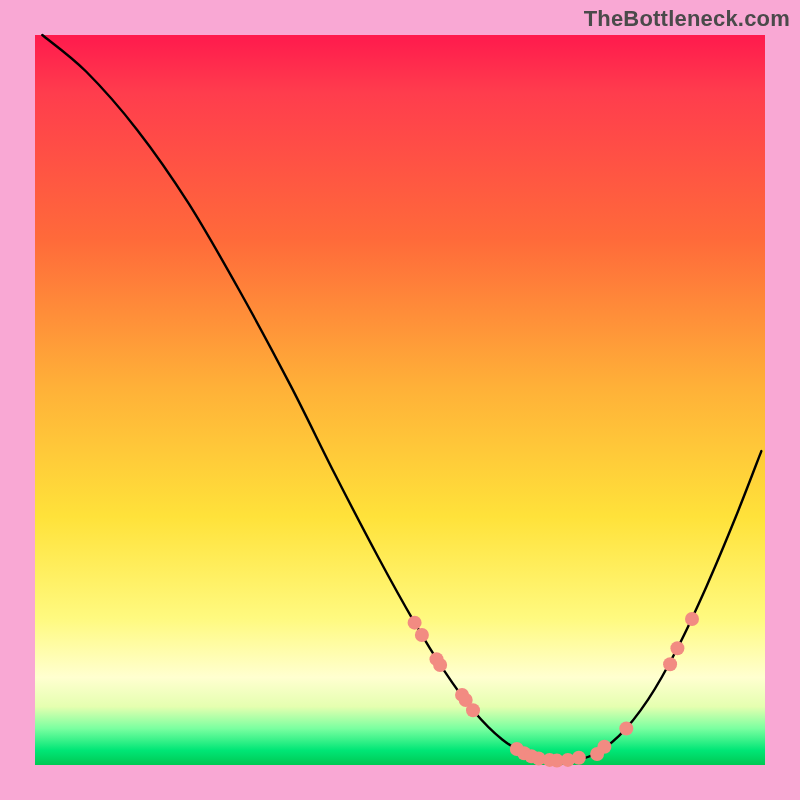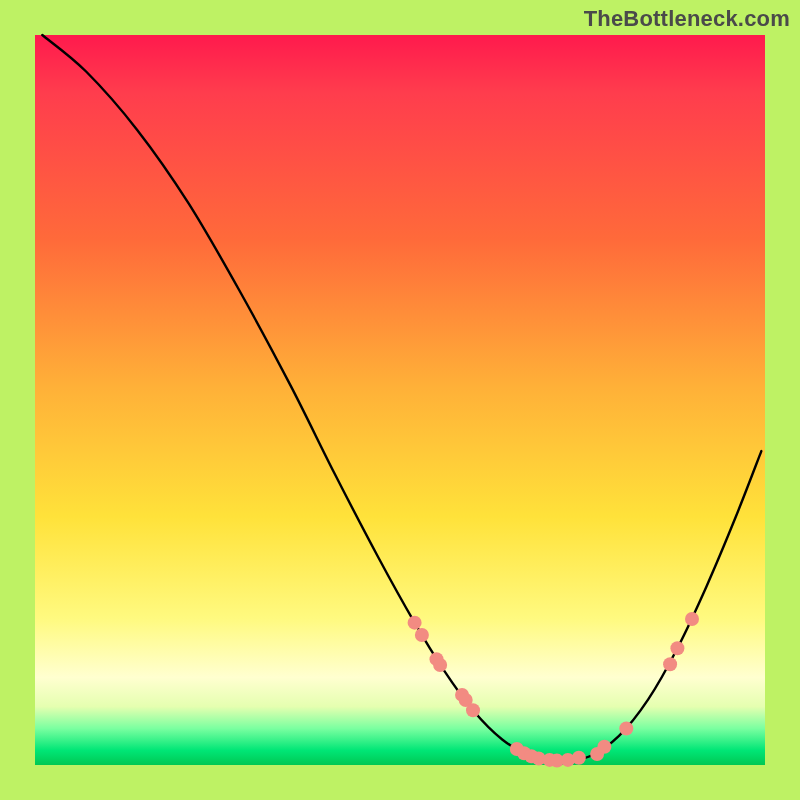--- a/index.html
+++ b/index.html
@@ -9,21 +9,21 @@
     height: 800px;
     background: #000;
     overflow: hidden;
   }
   .frame {
     position: absolute;
     left: 0;
     top: 0;
     width: 800px;
     height: 800px;
-    background: #bef264;
+    background: #f9a8d4;
   }
   .plot-area {
     position: absolute;
     left: 35px;
     top: 35px;
     width: 730px;
     height: 730px;
     
     background: linear-gradient(
       to bottom,

